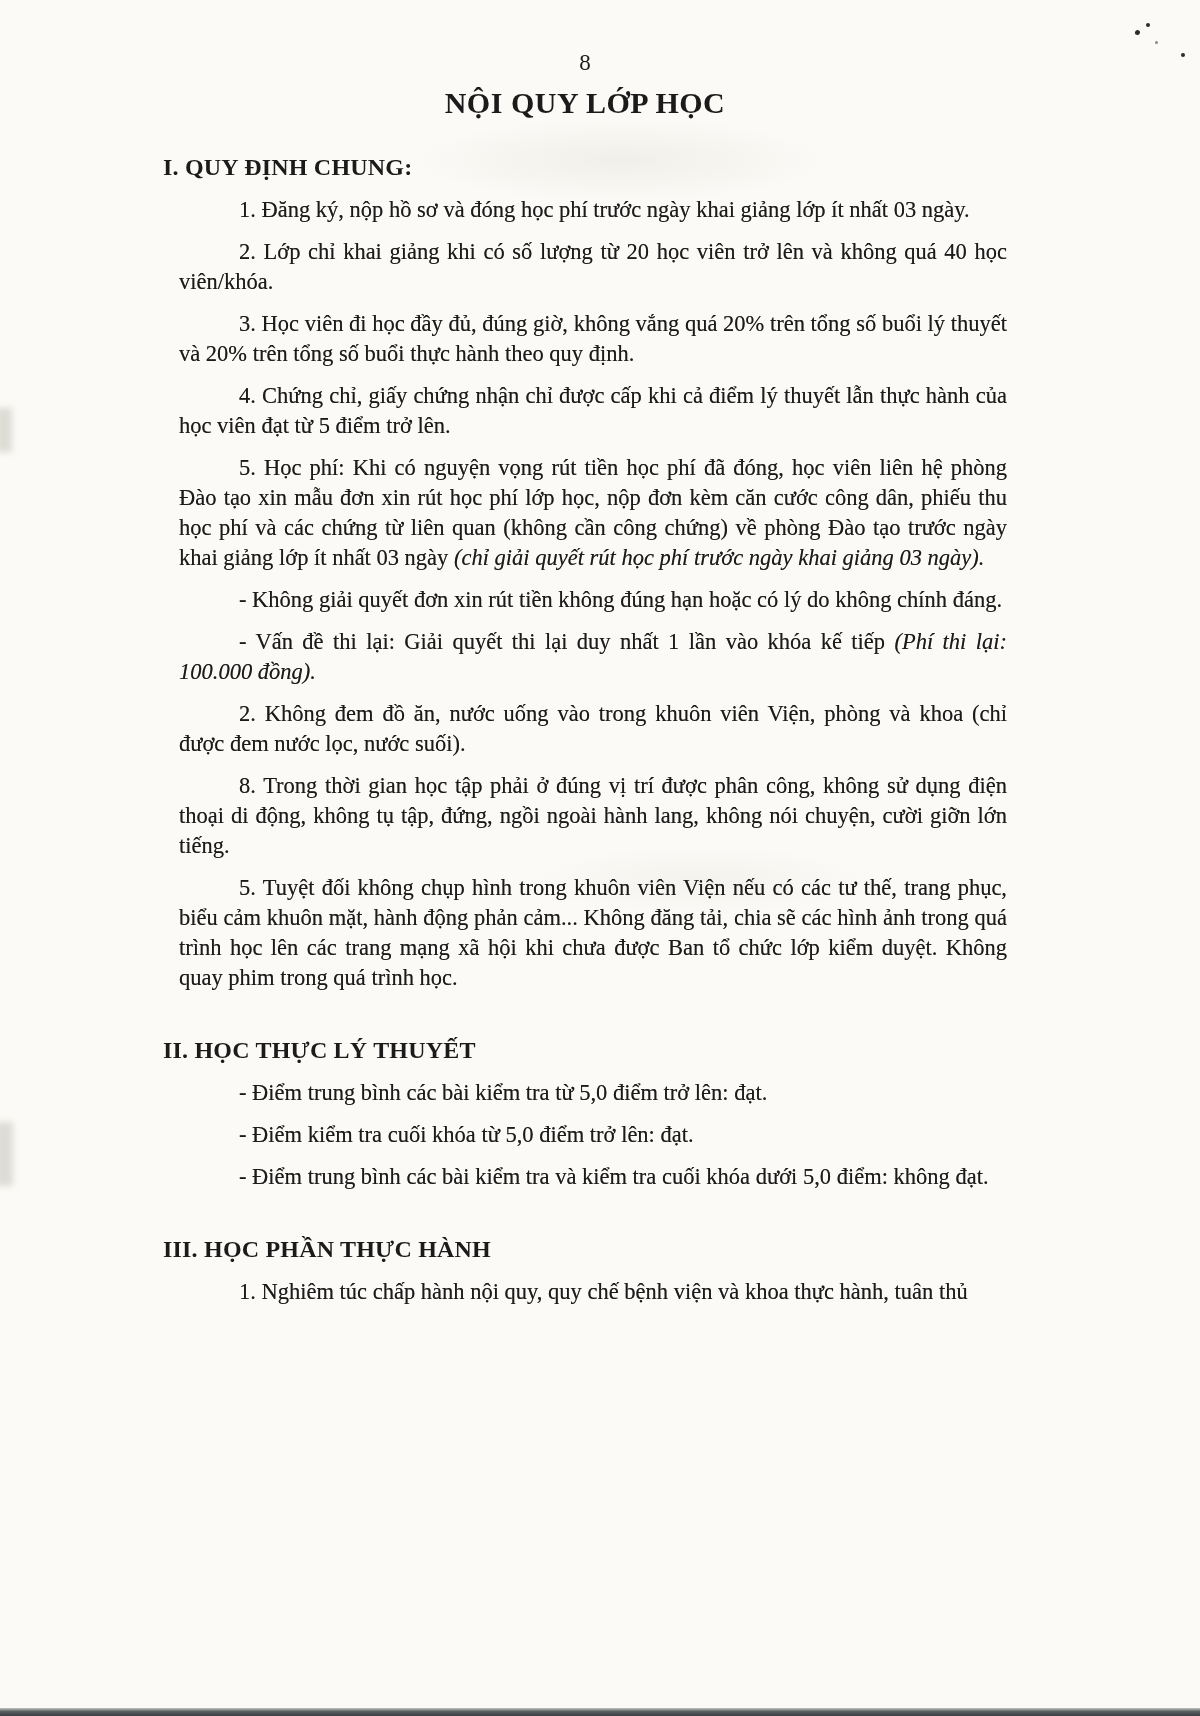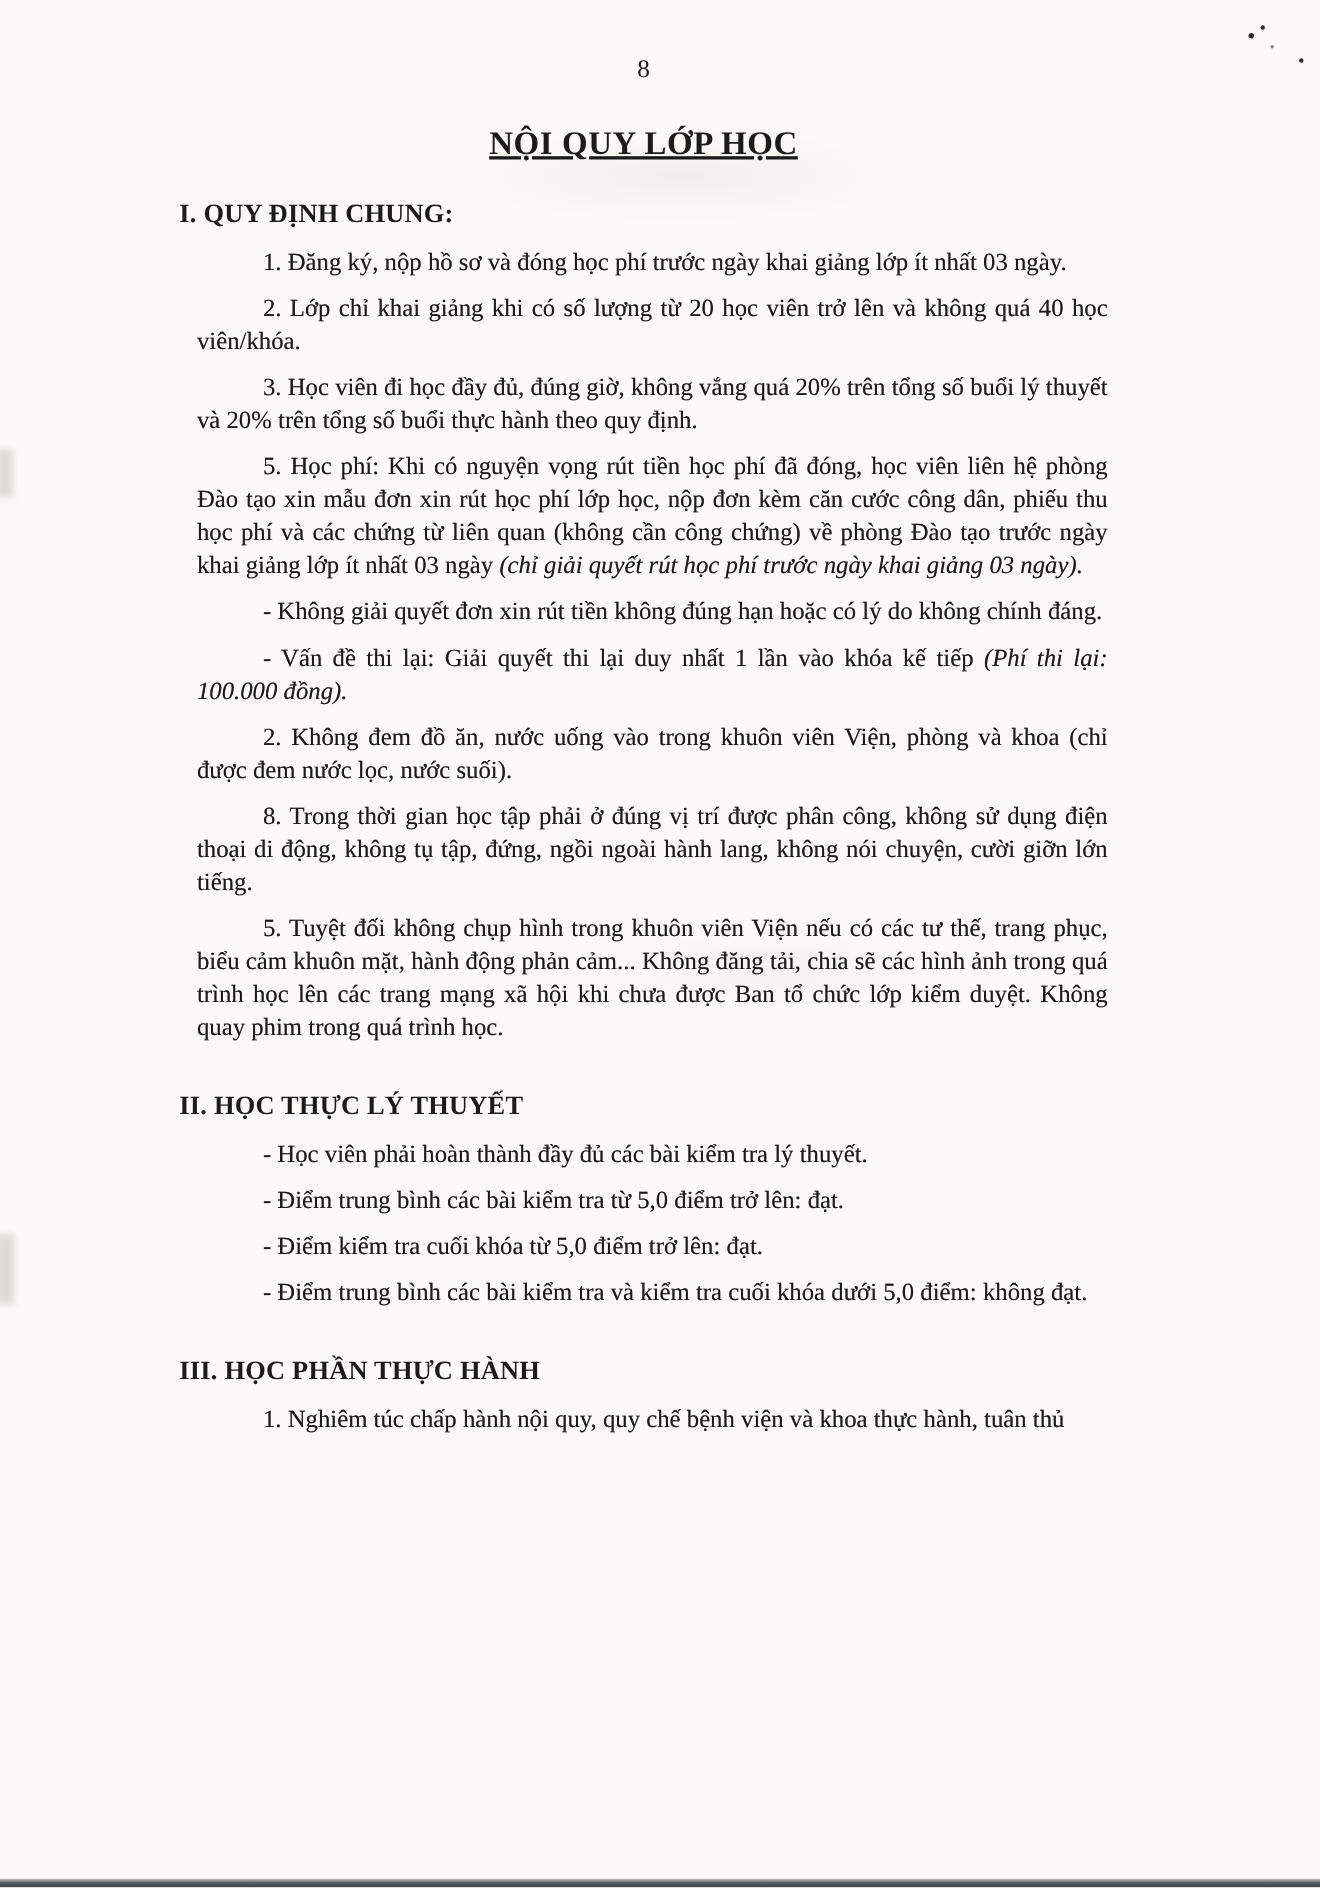--- a/index.html
+++ b/index.html
@@ -16,26 +16,25 @@
   }
   .content {
     position:absolute; left:163px; top:0; width:844px;
   }
   .pagenum {
     padding-top:50px;
     text-align:center;
     font-size:23px;
   }
   .doc-title {
-    margin-top:38px;
+    margin-top:10px;
     text-align:center;
     font-weight:bold;
     font-size:30px;
     letter-spacing:0.5px;
-    text-decoration:underline;
   }
   .sec-heading {
     font-weight:bold;
     font-size:24px;
     letter-spacing:0.2px;
     margin:34px 0 14px 0;
     font-family:Liberation Serif, serif;
   }
   .sec-heading.later { margin-top:44px; }
   .para {
@@ -76,30 +75,30 @@
 
     <div class="pagenum">8</div>
 
     <div class="doc-title">NỘI QUY LỚP HỌC</div>
 
     <div class="sec-heading">I. QUY ĐỊNH CHUNG:</div>
 
     <p class="para"><span>1. Đăng ký, nộp hồ sơ và đóng học phí trước ngày khai giảng lớp ít nhất 03 ngày.</span></p>
     <p class="para"><span>2. Lớp chỉ khai giảng khi có số lượng từ 20 học viên trở lên và không quá 40 học viên/khóa.</span></p>
     <p class="para"><span>3. Học viên đi học đầy đủ, đúng giờ, không vắng quá 20% trên tổng số buổi lý thuyết và 20% trên tổng số buổi thực hành theo quy định.</span></p>
+    <p class="para"><span>4. Chứng chỉ, giấy chứng nhận chỉ được cấp khi cả điểm lý thuyết lẫn thực hành của học viên đạt từ 5 điểm trở lên.</span></p>
     <p class="para"><span>5. Học phí: Khi có nguyện vọng rút tiền học phí đã đóng, học viên liên hệ phòng Đào tạo xin mẫu đơn xin rút học phí lớp học, nộp đơn kèm căn cước công dân, phiếu thu học phí và các chứng từ liên quan (không cần công chứng) về phòng Đào tạo trước ngày khai giảng lớp ít nhất 03 ngày </span><em>(chỉ giải quyết rút học phí trước ngày khai giảng 03 ngày).</em></p>
     <p class="para"><span>- Không giải quyết đơn xin rút tiền không đúng hạn hoặc có lý do không chính đáng.</span></p>
     <p class="para"><span>- Vấn đề thi lại: Giải quyết thi lại duy nhất 1 lần vào khóa kế tiếp </span><em>(Phí thi lại: 100.000 đồng).</em></p>
     <p class="para"><span>2. Không đem đồ ăn, nước uống vào trong khuôn viên Viện, phòng và khoa (chỉ được đem nước lọc, nước suối).</span></p>
     <p class="para"><span>8. Trong thời gian học tập phải ở đúng vị trí được phân công, không sử dụng điện thoại di động, không tụ tập, đứng, ngồi ngoài hành lang, không nói chuyện, cười giỡn lớn tiếng.</span></p>
     <p class="para"><span>5. Tuyệt đối không chụp hình trong khuôn viên Viện nếu có các tư thế, trang phục, biểu cảm khuôn mặt, hành động phản cảm... Không đăng tải, chia sẽ các hình ảnh trong quá trình học lên các trang mạng xã hội khi chưa được Ban tổ chức lớp kiểm duyệt. Không quay phim trong quá trình học.</span></p>
 
     <div class="sec-heading later">II. HỌC THỰC LÝ THUYẾT</div>
 
-    <p class="para"><span>- Học viên phải hoàn thành đầy đủ các bài kiểm tra lý thuyết.</span></p>
     <p class="para"><span>- Điểm trung bình các bài kiểm tra từ 5,0 điểm trở lên: đạt.</span></p>
     <p class="para"><span>- Điểm kiểm tra cuối khóa từ 5,0 điểm trở lên: đạt.</span></p>
     <p class="para"><span>- Điểm trung bình các bài kiểm tra và kiểm tra cuối khóa dưới 5,0 điểm: không đạt.</span></p>
 
     <div class="sec-heading later">III. HỌC PHẦN THỰC HÀNH</div>
 
     <p class="para"><span>1. Nghiêm túc chấp hành nội quy, quy chế bệnh viện và khoa thực hành, tuân thủ</span></p>
 
   </div>
 

